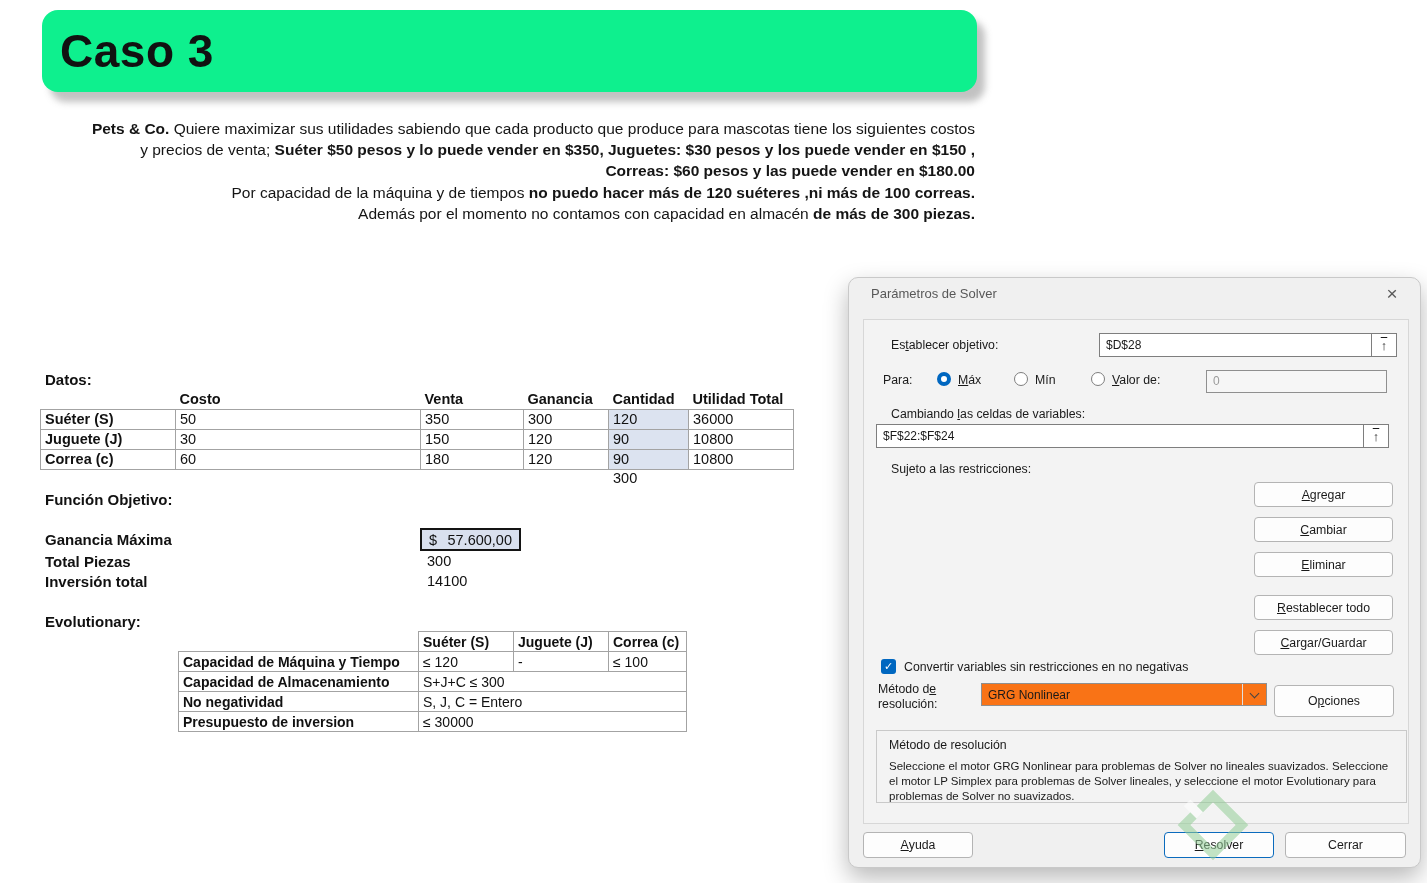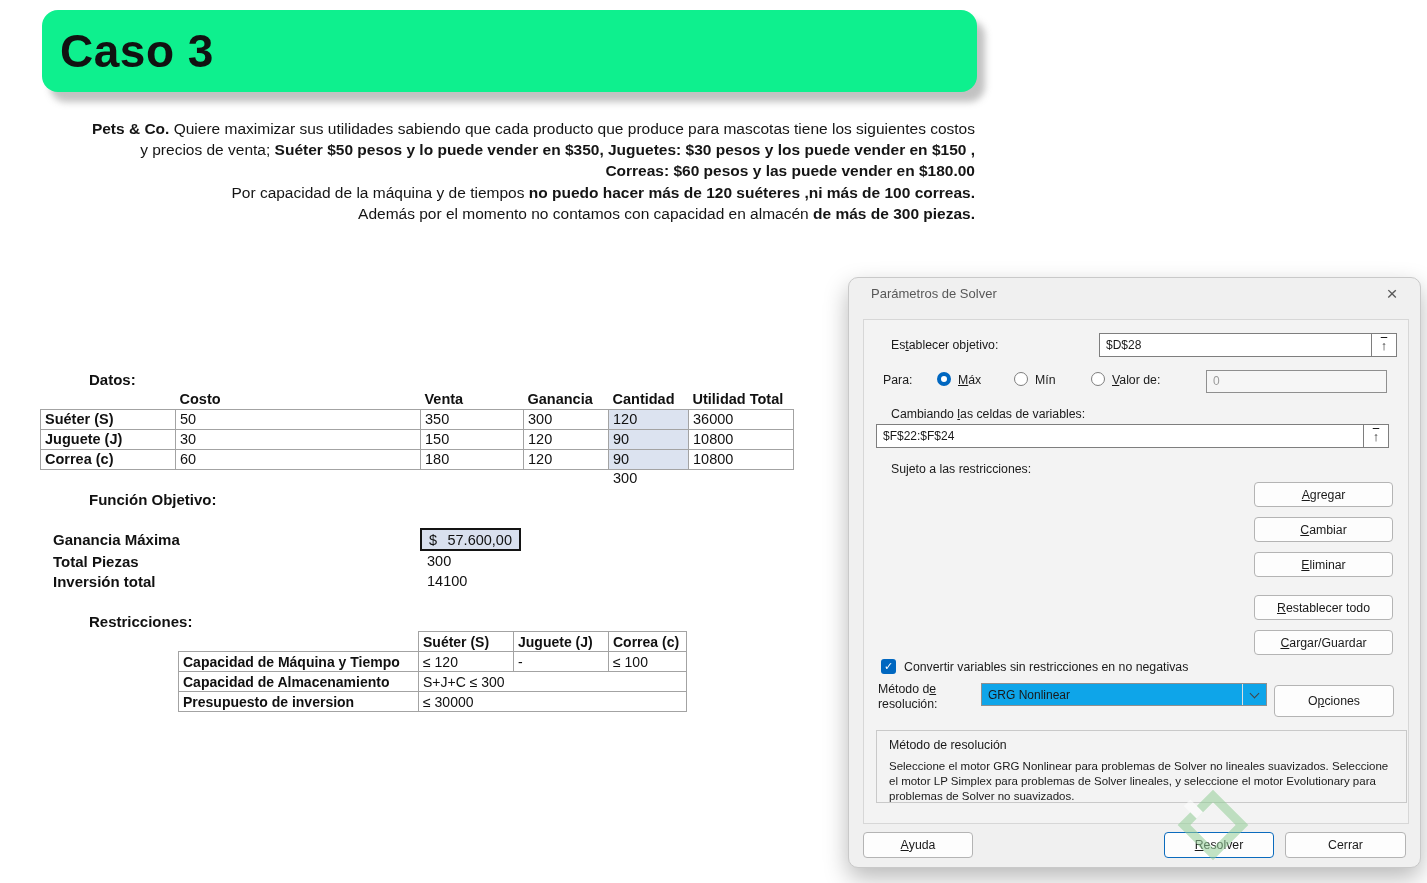--- a/index.html
+++ b/index.html
@@ -17,37 +17,37 @@
     display:flex; align-items:center;
   }
   .banner h1 { font-size:46px; font-weight:bold; padding-left:18px; letter-spacing:.5px; }
   
   .intro {
     position:absolute; left:45px; top:118px; width:930px;
     text-align:right; font-size:15.5px; line-height:21.2px; color:#151515;
   }
   .intro .b { font-weight:bold; }
   
-  .seclabel { position:absolute; font-weight:bold; font-size:15px; color:#111;margin-left:44px; }
+  .seclabel { position:absolute; font-weight:bold; font-size:15px; color:#111; }
   
   table { border-collapse:collapse; table-layout:fixed; }
   .datos-table { position:absolute; left:40px; top:389px; font-size:14.5px; }
   .datos-table td, .datos-table th { height:20px; padding:0 4px; text-align:left; white-space:nowrap; overflow:hidden; }
   .datos-table thead th { border:none; font-weight:bold; }
   .datos-table tbody td { border:1px solid #a3a3a3; }
   .datos-table tbody td.rowhead { font-weight:bold; }
   .datos-table tbody td.hl { background:#dce3f0; }
   .datos-total { position:absolute; left:613px; top:470px; font-size:14.5px; }
   .restr-table { position:absolute; left:178px; top:631px; font-size:14px; }
   .restr-table td, .restr-table th { height:20px; padding:0 4px; text-align:left; white-space:nowrap; overflow:hidden; border:1px solid #a3a3a3; }
   .restr-table th { font-weight:bold; }
   .restr-table .noborder { border:none; }
   .restr-table td.rowhead { font-weight:bold; }
   
-  .obj-label { position:absolute; left:53px; font-weight:bold; font-size:15px; }
+  .obj-label { position:absolute; left:45px; font-weight:bold; font-size:15px; }
   .obj-value { position:absolute; left:427px; font-size:14.5px; }
   .obj-box {
     position:absolute; left:420px; top:528px; width:101px; height:23px;
     background:#d9e0ee; border:2px solid #141414;
     display:flex; align-items:center; justify-content:space-between;
     padding:0 7px; font-size:14.5px;
   }
   
   .dialog {
     position:absolute; left:848px; top:277px; width:573px; height:591px;
@@ -86,21 +86,21 @@
     font-size:12.3px; color:#1a1a1a; display:flex; align-items:center; justify-content:center;
     font-family:inherit;
   }
   .btn.primary { border:1.5px solid #0b6bbd; }
   .checkbox {
     position:absolute; left:32px; top:381px; width:15px; height:15px; border-radius:3px;
     background:#0067c0; color:#fff; font-size:11px; line-height:15px; text-align:center;
   }
   .dropdown {
     position:absolute; left:132px; top:405px; width:286px; height:23px;
-    background:#0ea5e9; border:1px solid #8f8f8f; display:flex; align-items:center;
+    background:#f97316; border:1px solid #8f8f8f; display:flex; align-items:center;
     font-size:12px;
   }
   .dropdown .dval { flex:1; padding:0 6px; }
   .dropdown .chevwrap { width:24px; align-self:stretch; border-left:1px solid #e0e0e0; display:flex; align-items:center; justify-content:center; }
   .chev { width:7px; height:7px; border-right:1.6px solid #444; border-bottom:1.6px solid #444; transform:rotate(45deg); margin-top:-3px; }
   .groupbox { position:absolute; left:27px; top:452px; width:531px; height:73px; border:1px solid #c9c9c9; }
   .groupbox .gtitle { position:absolute; left:12px; top:7px; font-size:12.3px; }
   .groupbox .gdesc { position:absolute; left:12px; top:28px; width:508px; font-size:11.5px; line-height:15px; color:#1a1a1a; }
   
   .watermark-text {
@@ -187,21 +187,21 @@
   <div class="obj-label" style="top:531px;">Ganancia Máxima</div>
   <div class="obj-box">
     <span>$</span>
     <span>57.600,00</span>
   </div>
   <div class="obj-label" style="top:553px;">Total Piezas</div>
   <div class="obj-value" style="top:553px;">300</div>
   <div class="obj-label" style="top:573px;">Inversión total</div>
   <div class="obj-value" style="top:573px;">14100</div>
 
-  <div class="seclabel" style="left:45px; top:613px;">Restricciones:</div>
+  <div class="seclabel" style="left:45px; top:613px;">Evolutionary:</div>
   <table class="restr-table">
     <colgroup>
         <col style="width:240px">
         <col style="width:95px">
         <col style="width:95px">
         <col style="width:78px">
       </colgroup>
     <tbody>
         <tr>
       <th class="noborder"></th>
@@ -213,20 +213,24 @@
       <td class="rowhead">Capacidad de Máquina y Tiempo</td>
       <td>≤ 120</td>
       <td>-</td>
       <td>≤ 100</td>
     </tr>
     <tr>
       <td class="rowhead">Capacidad de Almacenamiento</td>
       <td colspan="3">S+J+C ≤ 300</td>
     </tr>
     <tr>
+      <td class="rowhead">No negatividad</td>
+      <td colspan="3">S, J, C = Entero</td>
+    </tr>
+    <tr>
       <td class="rowhead">Presupuesto de inversion</td>
       <td colspan="3">≤ 30000</td>
     </tr>
   </tbody>
     </table>
 
   <div class="dialog">
     <div class="dlg-title">Parámetros de Solver</div>
     <div class="dlg-close">×</div>
     <div class="dlg-panel"></div>

